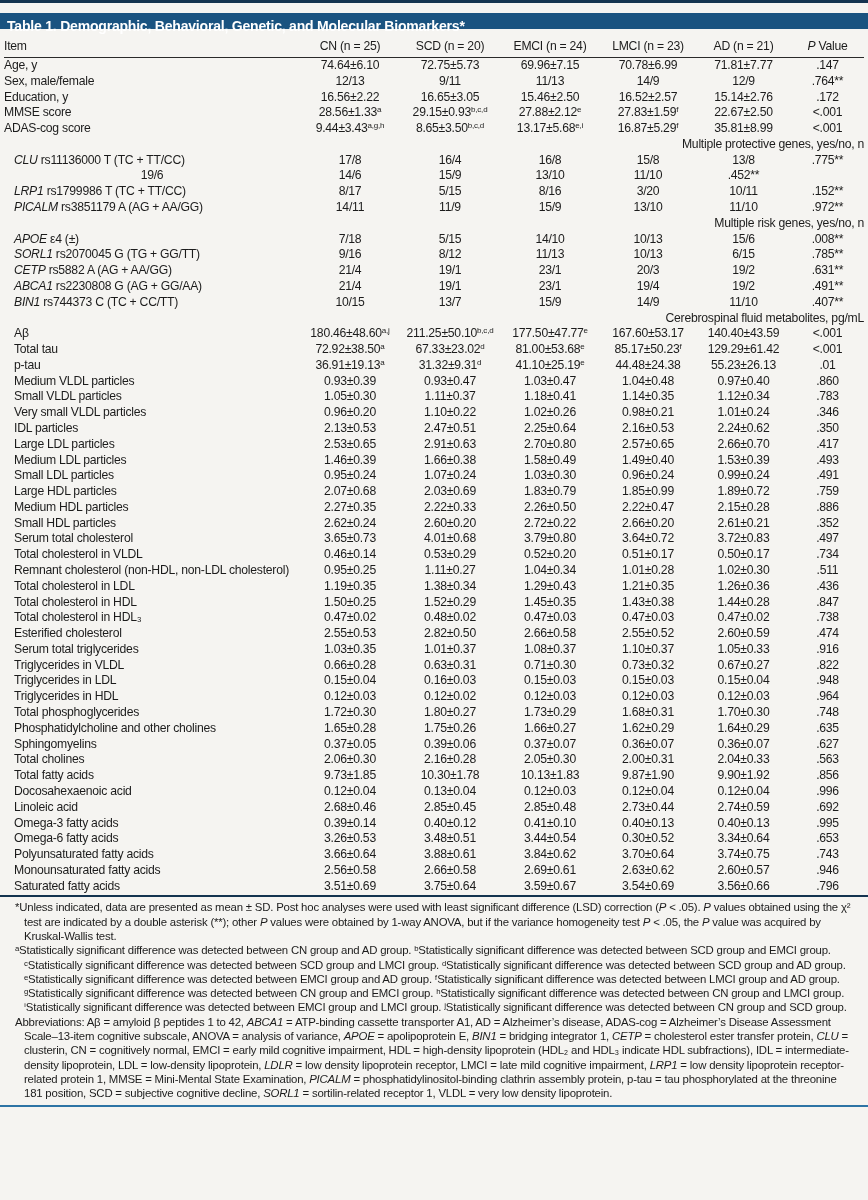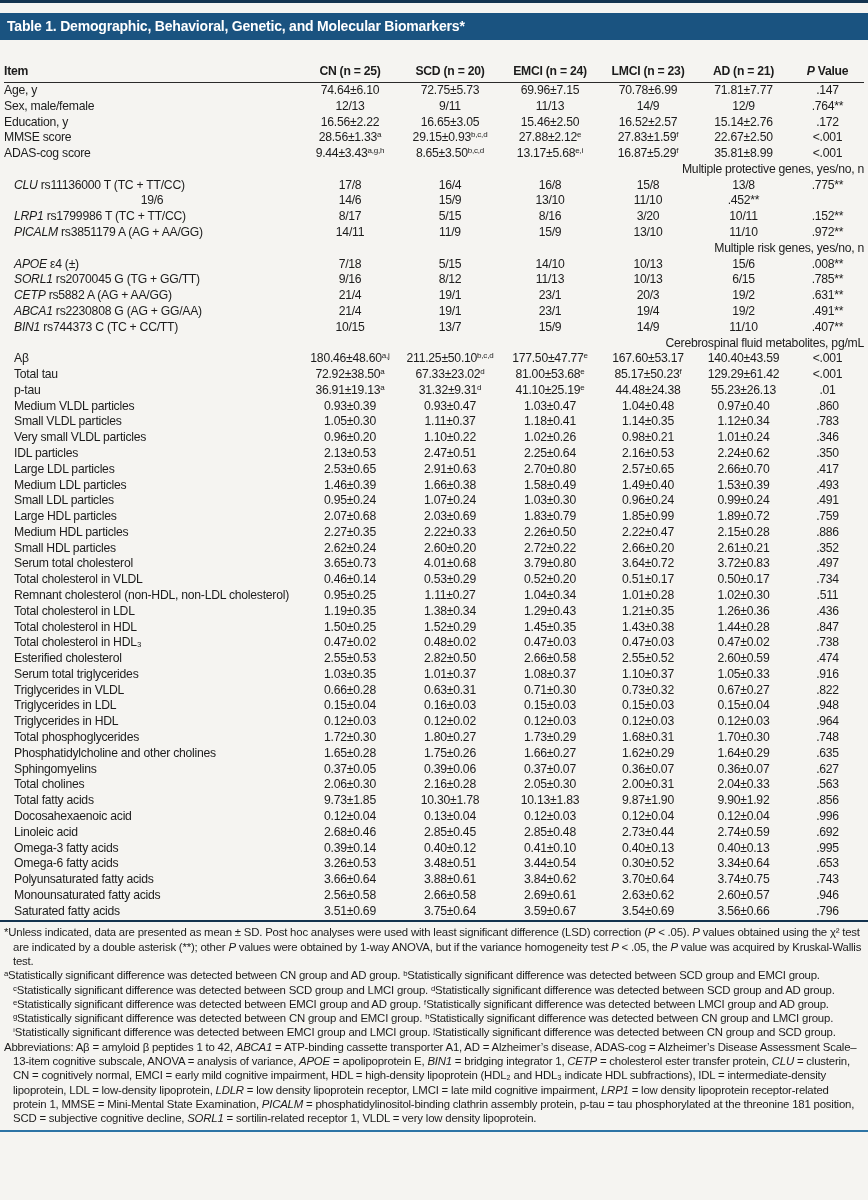--- a/index.html
+++ b/index.html
@@ -6,48 +6,47 @@
   body{
     width:868px;height:1200px;
     background:#f5f4f1;
     font-family:"Liberation Sans","DejaVu Sans",sans-serif;
     color:#1c1c1c;
     -webkit-font-smoothing:antialiased;
     overflow:hidden;
   }
   .top-rule{height:3px;background:#14334f;}
   .titlebar{
-    margin-top:10px;height:27px;line-height:27px;
+    margin-top:10px;height:16px;line-height:27px;
     background:#1a5380;color:#ffffff;
     font-size:14px;font-weight:bold;
     padding-left:7px;letter-spacing:-0.2px;
   }
   .tablewrap{padding:0 4px;}
   .tr{
     display:grid;
     grid-template-columns:296px 100px 100px 100px 96px 95px 1fr;
     height:15.79px;line-height:15.7px;
     font-size:12.2px;letter-spacing:-0.25px;
     white-space:nowrap;
   }
   .tr.head{
     height:24px;line-height:26px;
     border-bottom:1px solid #2a2a2a;
-    margin-top:18px;
-    font-weight:bold;
+    margin-top:4px;
   }
   .td{overflow:visible;}
   .td.label{text-align:left;}
   .td.label.ind{padding-left:10px;}
   .td.num{text-align:center;}
   .tr.section .td{grid-column:1/-1;text-align:right;}
   sup{font-size:8px;vertical-align:4px;letter-spacing:-0.2px;line-height:0;}
   i{font-style:italic;}
   .pre-fn-rule{border-top:2px solid #14334f;margin:1px 0 3px 0;}
-  .footnotes{padding:0 4px;font-size:11.4px;line-height:14.3px;letter-spacing:-0.2px;color:#1c1c1c;}
+  .footnotes{padding:0 15px;font-size:11.4px;line-height:14.3px;letter-spacing:-0.2px;color:#1c1c1c;}
   .footnotes p{margin:0;padding-left:9px;text-indent:-9px;}
   .bottom-rule{border-bottom:2px solid #2d74a5;margin-top:4px;}
 </style>
 </head>
 <body>
 
 <div class="top-rule"></div>
 
 <div class="titlebar">Table 1. Demographic, Behavioral, Genetic, and Molecular Biomarkers*</div>
 

